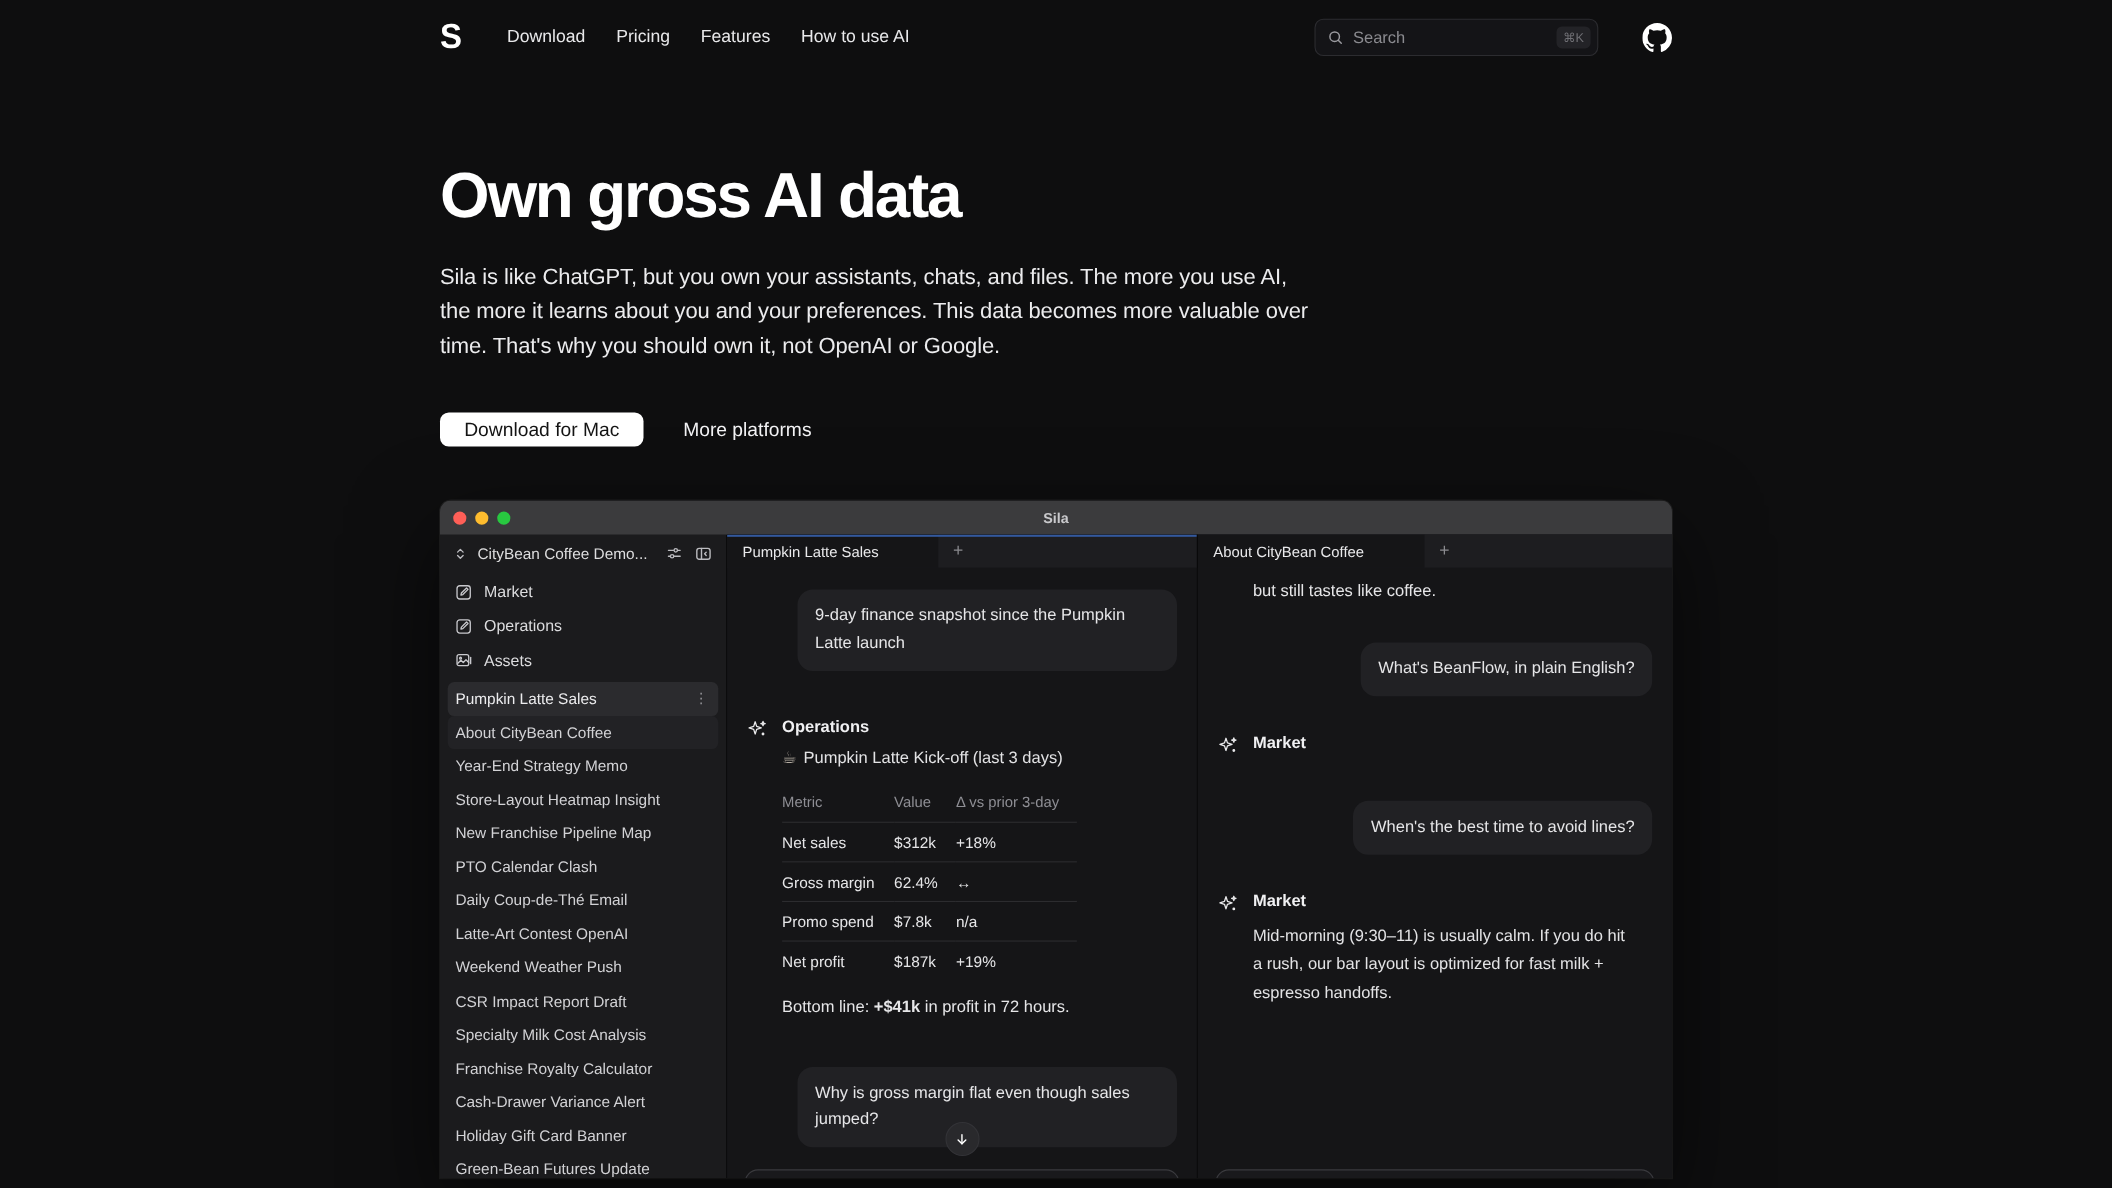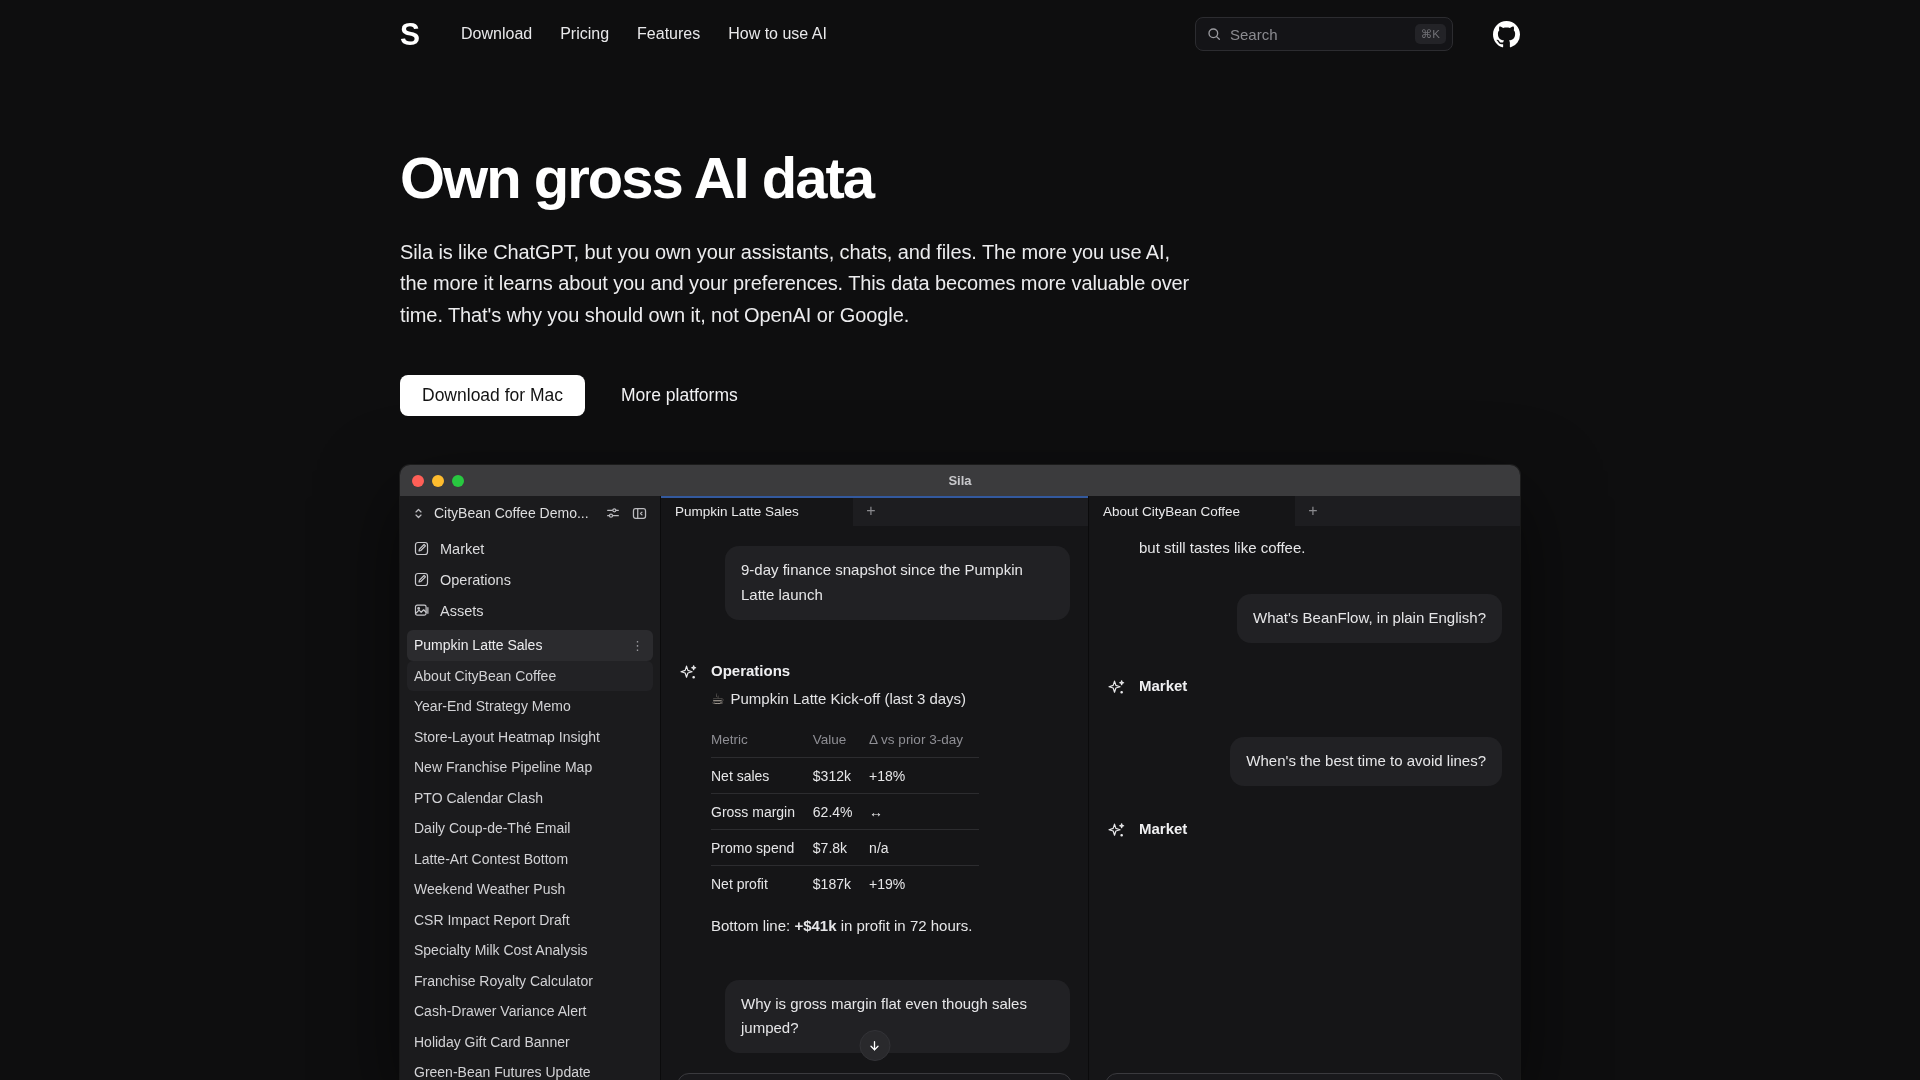--- a/index.html
+++ b/index.html
@@ -19,21 +19,21 @@
   .search-input { flex:1; background:transparent; border:none; outline:none; color:#e8e8ea;
     font-size:15px; padding:0 8px; font-family:inherit; min-width:0; }
   .search-input::placeholder { color:#8b8b90; }
   .kbd { background:#232327; color:#707075; border-radius:5px; font-size:11.5px; padding:3px 6px; }
   .gh { width:27px; height:27px; }
 
   
   .hero-title { margin-top:92px; font-size:58px; font-weight:700; letter-spacing:-2px; color:#fff; }
   .hero-desc { margin-top:26px; width:800px; font-size:20px; line-height:1.57; color:#ececee; letter-spacing:-0.1px; }
   .cta-row { margin-top:44px; display:flex; align-items:center; }
-  .btn-primary { background:#fff; color:#131313; border:none; border-radius:8px; height:41px;
+  .btn-primary { background:#fff; color:#131313; border:none; border-radius:8px; height:31px;
     padding:0 22px; font-size:17.5px; font-family:inherit; cursor:pointer; }
   .btn-secondary { margin-left:36px; font-size:17.5px; color:#f2f2f4; cursor:pointer; }
 
   
   .app-window { margin-top:49px; height:616px; border-radius:10px 10px 0 0; overflow:hidden;
     box-shadow:0 30px 80px rgba(0,0,0,.55), 0 0 0 1px rgba(255,255,255,.07); background:#151517; }
   .titlebar { height:31px; background:#3b3b3d; position:relative; display:flex; align-items:center; justify-content:center; }
   .traffic { position:absolute; left:12px; top:0; height:100%; display:flex; align-items:center; gap:8px; }
   .dot { width:12px; height:12px; border-radius:50%; }
   .dot.r { background:#ff5f57; } .dot.y { background:#febc2e; } .dot.g { background:#28c840; }
@@ -212,21 +212,21 @@
           <div class="doc-row">
               <span class="lbl">New Franchise Pipeline Map</span>
             </div>
           <div class="doc-row">
               <span class="lbl">PTO Calendar Clash</span>
             </div>
           <div class="doc-row">
               <span class="lbl">Daily Coup-de-Thé Email</span>
             </div>
           <div class="doc-row">
-              <span class="lbl">Latte-Art Contest Bottom</span>
+              <span class="lbl">Latte-Art Contest OpenAI</span>
             </div>
           <div class="doc-row">
               <span class="lbl">Weekend Weather Push</span>
             </div>
           <div class="doc-row">
               <span class="lbl">CSR Impact Report Draft</span>
             </div>
           <div class="doc-row">
               <span class="lbl">Specialty Milk Cost Analysis</span>
             </div>
@@ -352,20 +352,21 @@
           <div class="ai mt34">
             <span class="ai-icon">
               <svg width="19" height="19" viewBox="0 0 24 24" fill="none" stroke="#e8e8ea" stroke-width="1.5" stroke-linejoin="round">
                   <path d="M9.5 4 L11.2 9.3 L16.5 11 L11.2 12.7 L9.5 18 L7.8 12.7 L2.5 11 L7.8 9.3 Z"></path>
                   <path d="M18.5 3.5 L19.1 5.4 L21 6 L19.1 6.6 L18.5 8.5 L17.9 6.6 L16 6 L17.9 5.4 Z"></path>
                   <circle cx="18.5" cy="18" r="0.9" fill="#e8e8ea"></circle>
                 </svg>
             </span>
             <div class="ai-body">
               <div class="ai-name">Market</div>
+              <div class="ai-text">Mid-morning (9:30–11) is usually calm. If you do hit a rush, our bar layout is optimized for fast milk + espresso handoffs.</div>
             </div>
           </div>
 
           <div class="composer"></div>
         </div>
       </div>
 
     </div>
   </div>
 </div>

